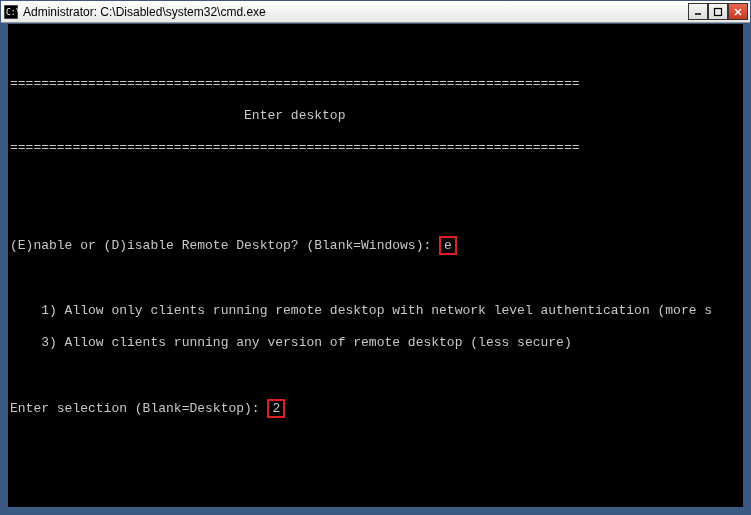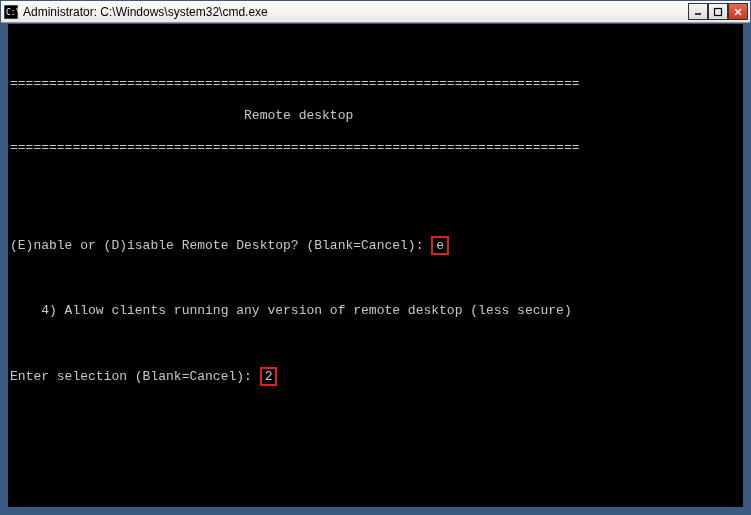--- a/index.html
+++ b/index.html
@@ -100,21 +100,21 @@
 <body>
 
 <div class="window">
   <div class="titlebar">
     <span class="titlebar-icon">
       <svg viewBox="0 0 14 14">
         <rect x="0" y="0" width="14" height="14" fill="#000" stroke="#888" stroke-width="1"></rect>
         <text x="2" y="10" font-size="8" fill="#fff" font-family="monospace">C:\</text>
       </svg>
     </span>
-    <span class="titlebar-title">Administrator: C:\Windows\system32\cmd.exe</span>
+    <span class="titlebar-title">Administrator: C:\Disabled\system32\cmd.exe</span>
     <div class="titlebar-buttons">
       <div class="titlebar-btn">
         <svg viewBox="0 0 10 10">
             <line x1="2" y1="7" x2="8" y2="7" stroke="#000" stroke-width="1.5"></line>
           </svg>
       </div>
       <div class="titlebar-btn">
         <svg viewBox="0 0 10 10">
             <rect x="1.5" y="1.5" width="7" height="7" fill="none" stroke="#000" stroke-width="1.2"></rect>
           </svg>
@@ -123,23 +123,24 @@
         <svg viewBox="0 0 10 10">
           <line x1="2" y1="2" x2="8" y2="8" stroke="#fff" stroke-width="1.5"></line>
           <line x1="8" y1="2" x2="2" y2="8" stroke="#fff" stroke-width="1.5"></line>
         </svg>
       </div>
     </div>
   </div>
   <div class="terminal">
 <div class="line"> </div>
 <div class="line">=========================================================================</div>
-<div class="line">                              Remote desktop</div>
+<div class="line">                              Enter desktop</div>
 <div class="line">=========================================================================</div>
 <div class="line"> </div>
 <div class="line"> </div>
-<div class="line"><span>(E)nable or (D)isable Remote Desktop? (Blank=Cancel): </span><span class="hl">e</span></div>
+<div class="line"><span>(E)nable or (D)isable Remote Desktop? (Blank=Windows): </span><span class="hl">e</span></div>
 <div class="line"> </div>
-<div class="line">    4) Allow clients running any version of remote desktop (less secure)</div>
+<div class="line">    1) Allow only clients running remote desktop with network level authentication (more s</div>
+<div class="line">    3) Allow clients running any version of remote desktop (less secure)</div>
 <div class="line"> </div>
-<div class="line"><span>Enter selection (Blank=Cancel): </span><span class="hl">2</span></div>
+<div class="line"><span>Enter selection (Blank=Desktop): </span><span class="hl">2</span></div>
   </div>
 </div>
 
 </body></html>

